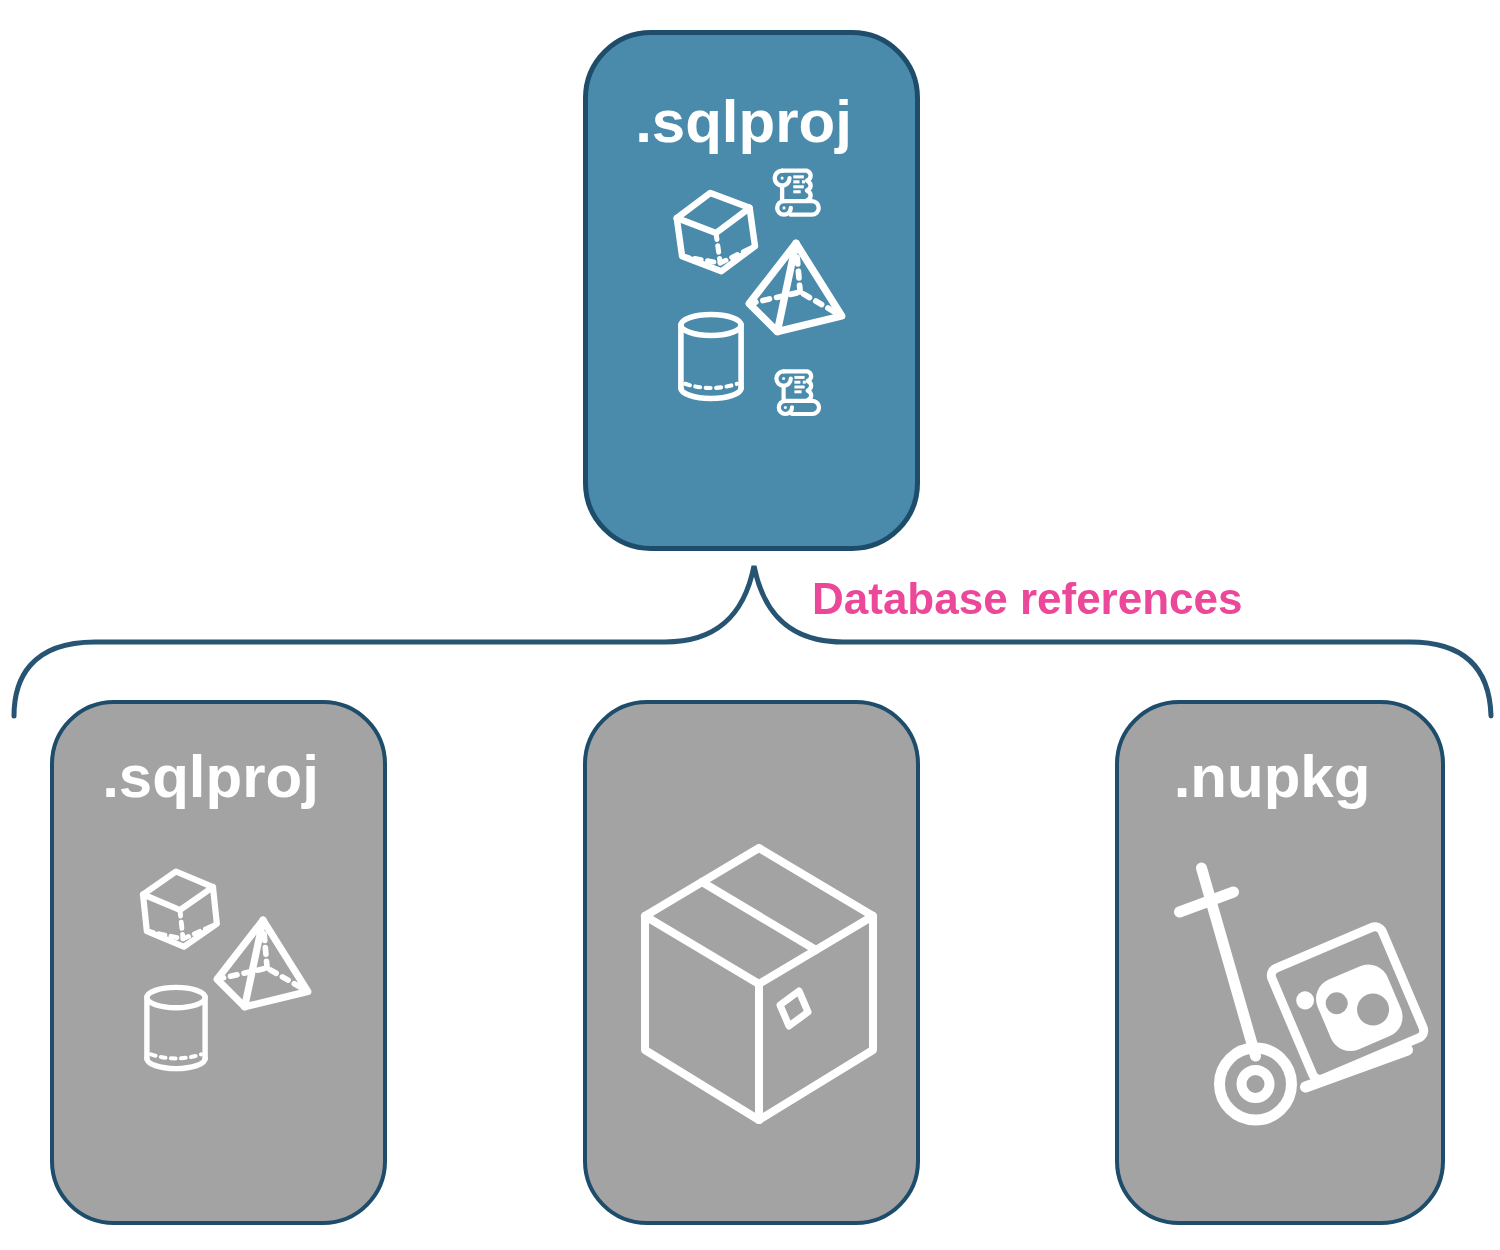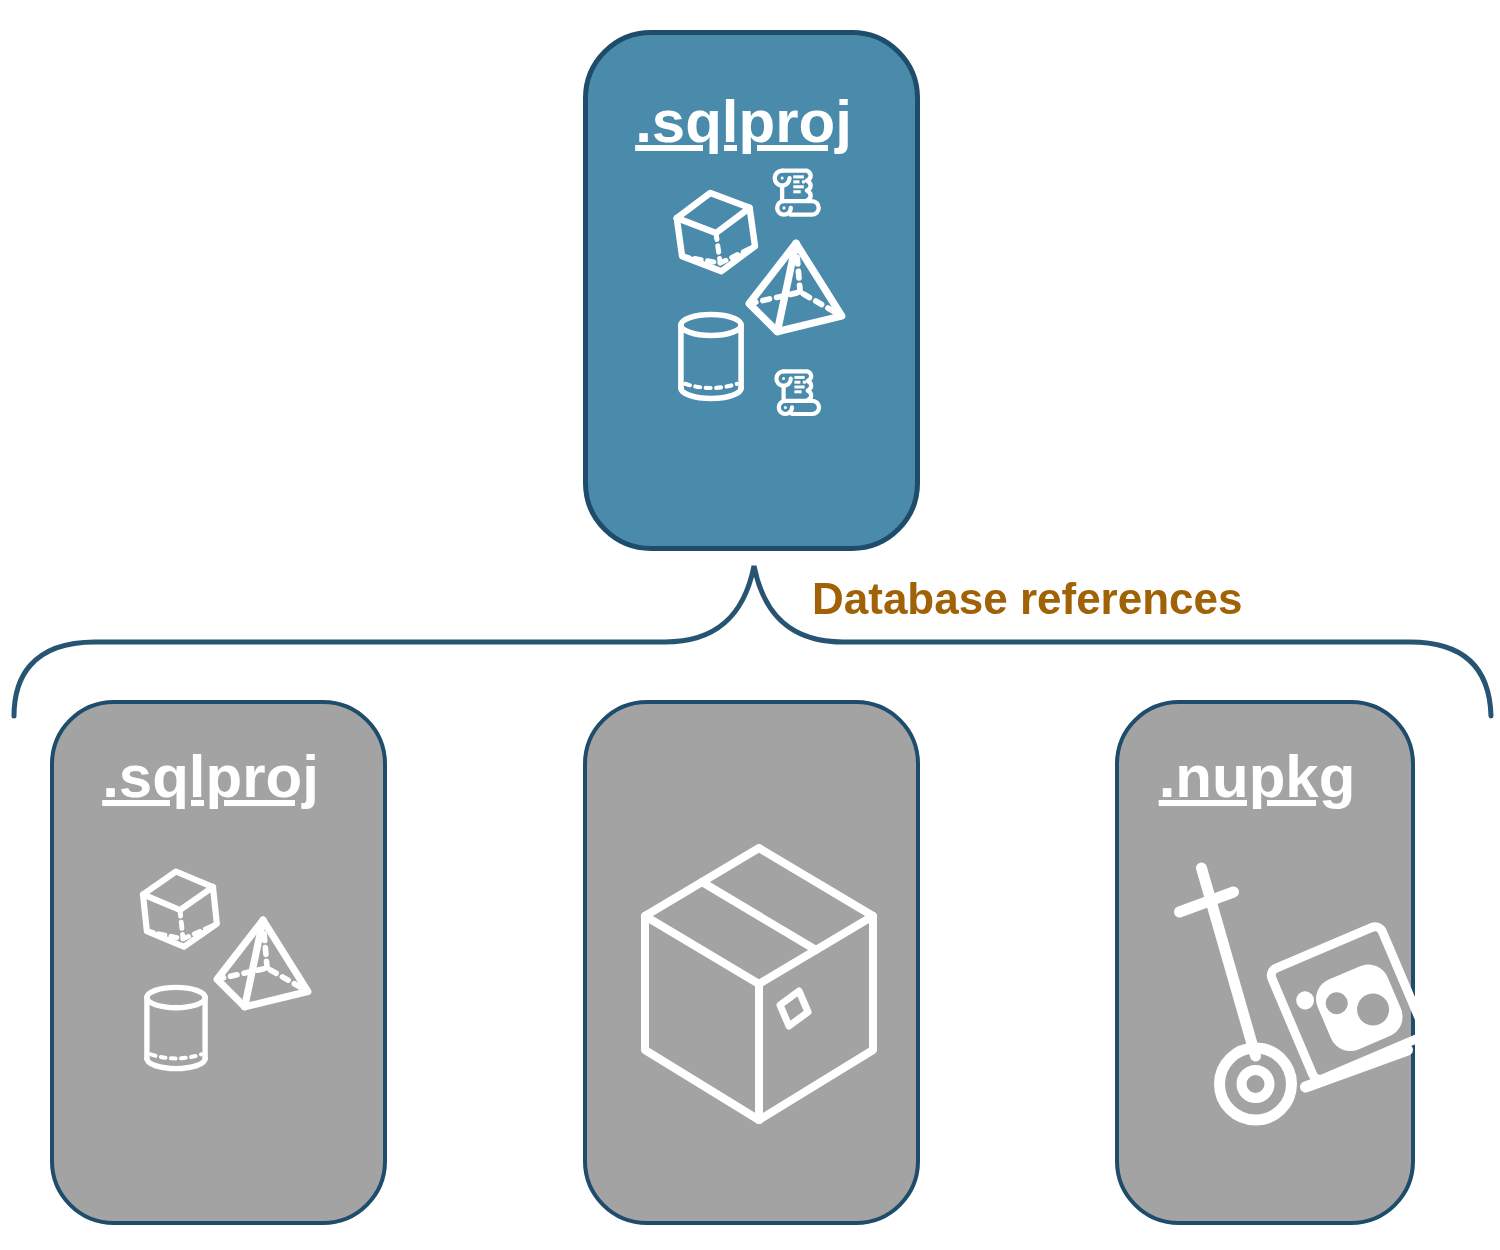--- a/index.html
+++ b/index.html
@@ -11,33 +11,33 @@
   .box.root{
     left:583px;top:30px;width:337px;height:521px;
     background:#4A8BAC;border-radius:68px;
   }
   .box.child{
     top:700px;width:337px;height:525px;
     background:#A3A3A3;border-width:4px;border-radius:64px;
   }
   #child-sqlproj{left:50px;}
   #child-dacpac{left:583px;}
-  #child-nupkg{left:1115px;width:300px;}
+  #child-nupkg{left:1115px;width:330px;}
   .box-label{
     position:absolute;left:0;right:16px;text-align:center;
     color:#ffffff;font-weight:bold;font-size:60px;line-height:62px;
-    letter-spacing:0px;white-space:nowrap;text-decoration:underline;
+    letter-spacing:0px;white-space:nowrap;
   }
   .box.root .box-label{top:56px;}
   .box.child .box-label{top:42px;}
   .icon{position:absolute;display:block;}
   .brace-svg{position:absolute;left:0;top:0;width:1500px;height:1250px;pointer-events:none;}
   .connector-label{
     position:absolute;left:812px;top:575px;
-    font-size:44px;line-height:48px;font-weight:bold;color:#a16207;white-space:nowrap;
+    font-size:44px;line-height:48px;font-weight:bold;color:#ec4899;white-space:nowrap;
   }
 </style>
 </head>
 <body>
 
 <svg width="0" height="0" style="position:absolute" aria-hidden="true">
   <defs>
     <symbol id="icon-cube" viewBox="0 0 100 100">
       <g fill="none" stroke="#fff" stroke-width="7" stroke-linejoin="round" stroke-linecap="round">
         <path d="M50,6 L90,28 L90,70 L50,92 L10,70 L10,28 Z"></path>

